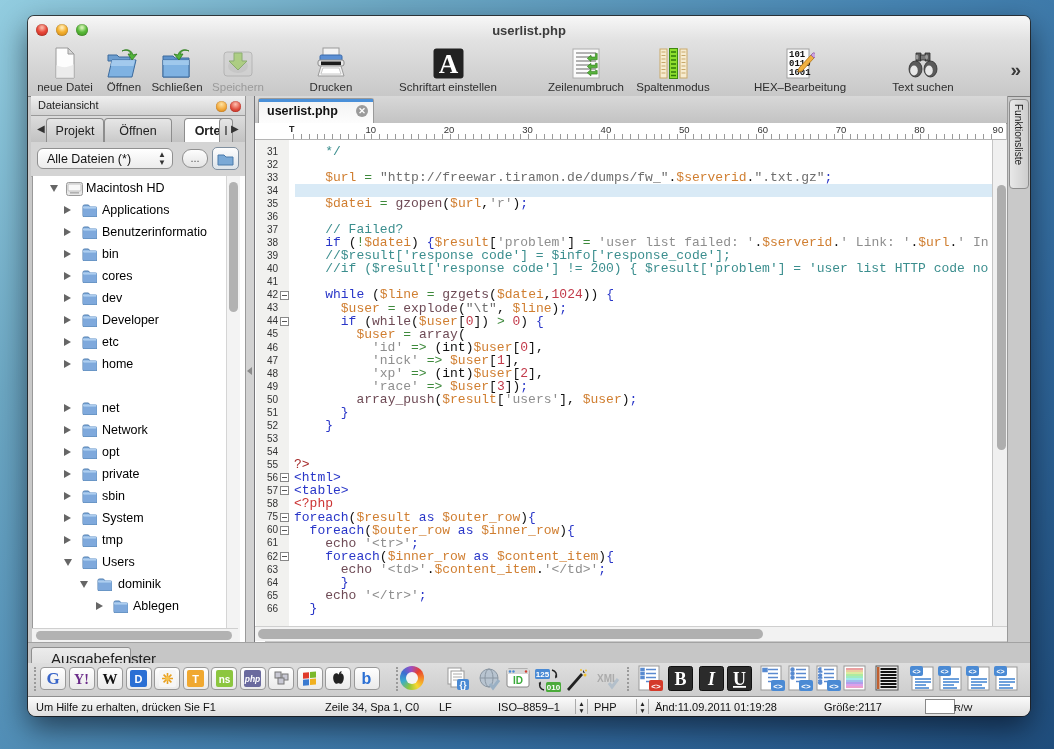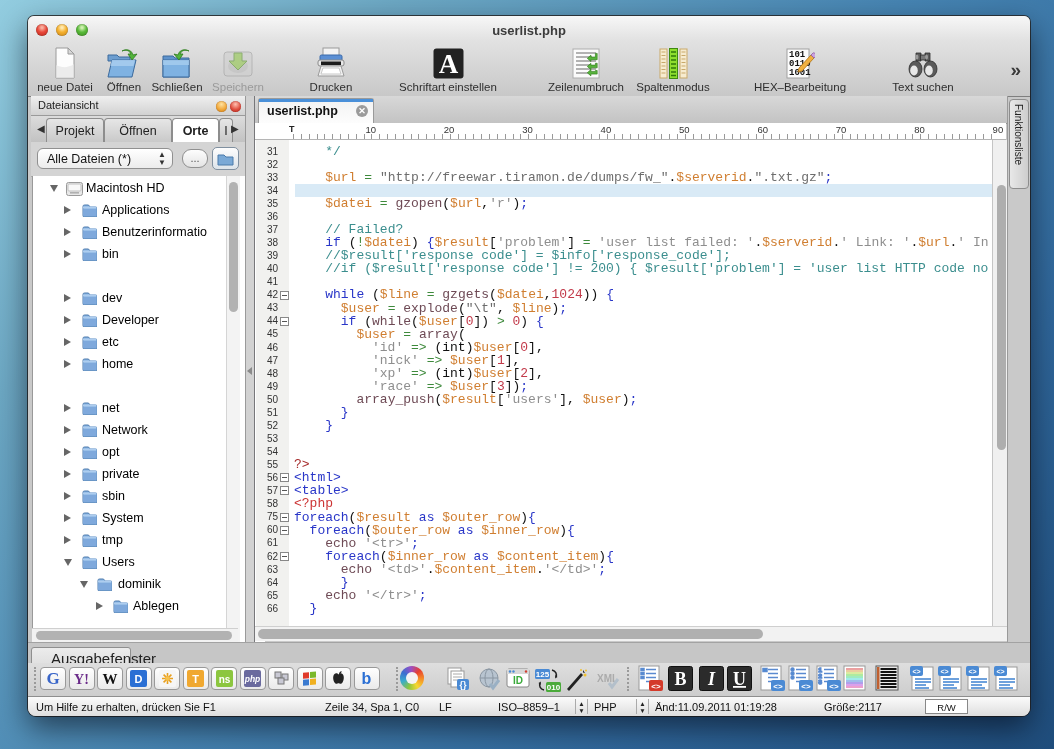--- a/index.html
+++ b/index.html
@@ -22,21 +22,21 @@
 .chev{position:absolute;right:9px;top:43px;font-size:19px;font-weight:bold;color:#3a3a3a;}
 
 .sbar{position:absolute;left:3px;top:80px;width:214px;height:546px;}
 .sb-head{position:absolute;left:0;top:0;width:214px;height:19px;background:linear-gradient(#efefef,#d2d2d2);border-bottom:1px solid #9a9a9a;}
 .sb-head .t{position:absolute;left:7px;top:3px;font-size:11px;color:#222;}
 .dot{position:absolute;top:4.5px;width:11px;height:11px;border-radius:50%;}
 .dot.o{left:185px;background:radial-gradient(circle at 50% 30%,#ffe2a0,#f2a93c 55%,#cd7f18);box-shadow:inset 0 0 1px rgba(120,60,0,.8);}
 .dot.r{left:199px;background:radial-gradient(circle at 50% 30%,#ffc0b0,#e05040 55%,#b02418);box-shadow:inset 0 0 1px rgba(120,0,0,.8);}
 .sb-tabs{position:absolute;left:0;top:20px;width:214px;height:26px;background:linear-gradient(#dcdcdc,#c2c2c2);border-bottom:1px solid #9a9a9a;}
 .sb-tab{position:absolute;top:2px;height:24px;font-size:12.5px;color:#222;text-align:center;line-height:24px;border:1px solid #8d8d8d;border-bottom:none;border-radius:4px 4px 0 0;background:linear-gradient(#e6e6e6,#c9c9c9);box-sizing:border-box;}
-.sb-tab.sel{background:#fff;font-weight:bold;}
+.sb-tab.sel{background:#fff;font-weight:bold;margin-left:12px;}
 .arr{position:absolute;top:7px;font-size:10px;color:#333;}
 .sb-filter{position:absolute;left:0;top:46px;width:214px;height:34px;background:#d4d4d4;border-bottom:1px solid #aaa;}
 .dd{position:absolute;left:6px;top:6px;width:136px;height:21px;background:linear-gradient(#fff,#ececec);border:1px solid #909090;border-radius:6px;font-size:12.5px;color:#111;line-height:20px;padding-left:9px;box-sizing:border-box;}
 .dd .st{position:absolute;right:6px;top:2px;font-size:8px;line-height:8px;color:#333;}
 .btn-dots{position:absolute;left:151px;top:7px;width:26px;height:19px;border:1px solid #909090;border-radius:9px;background:linear-gradient(#fdfdfd,#e4e4e4);font-size:11px;color:#555;text-align:center;line-height:17px;box-sizing:border-box;}
 .btn-fold{position:absolute;left:181px;top:5px;width:27px;height:23px;border:1px solid #8090a0;border-radius:5px;background:linear-gradient(#fdfdfd,#dde4ea);box-sizing:border-box;}
 .tree{position:absolute;left:1px;top:80px;width:194px;height:466px;background:#fff;border-left:1px solid #999;overflow:hidden;padding-left:38px;}
 .trow{position:absolute;left:0;height:22px;width:100%;font-size:12.5px;color:#000;}
 .trow .lbl{position:absolute;top:4px;}
 .tri{position:absolute;width:0;height:0;}
@@ -74,21 +74,21 @@
 .ed-hsc .th{position:absolute;left:3px;top:2px;width:505px;height:10px;background:#b0b0b0;border-radius:5px;}
 
 .fl-tab{position:absolute;left:981px;top:83px;width:20px;height:90px;border:1px solid #8d8d8d;border-radius:4px;background:linear-gradient(90deg,#e8e8e8,#cdcdcd);box-sizing:border-box;}
 .fl-tab span{position:absolute;left:3px;top:4px;font-size:10px;color:#222;writing-mode:vertical-rl;}
 
 .shelf{position:absolute;left:0;top:626px;width:1002px;height:21px;background:#c6c6c6;border-top:1px solid #a2a2a2;}
 .aus{position:absolute;left:3px;top:631px;width:100px;height:32px;background:linear-gradient(#ececec,#d6d6d6);border:1px solid #8f8f8f;border-radius:3px 3px 0 0;font-size:15px;color:#222;padding:2px 0 0 19px;box-sizing:border-box;}
 .ibar{position:absolute;left:0;top:647px;width:1002px;height:33px;background:linear-gradient(#dedede,#cdcdcd);}
 .sbst{position:absolute;left:0;top:680px;width:1002px;height:20px;background:linear-gradient(#fbfbfb,#dcdcdc);border-top:1px solid #8e8e8e;font-size:11px;color:#111;}
 .sbst span{position:absolute;top:4px;}
-.rw{position:absolute;left:897px;top:2px;width:43px;height:15px;background:#fff;border:1px solid #888;border-radius:0;font-size:9.5px;text-align:center;line-height:15px;box-sizing:border-box;}
+.rw{position:absolute;left:897px;top:2px;width:21px;height:15px;background:#fff;border:1px solid #888;border-radius:0;font-size:9.5px;text-align:center;line-height:15px;box-sizing:border-box;padding-left:28px;}
 .stp{position:absolute;top:2px;width:13px;height:15px;border-left:1px solid #aaa;border-right:1px solid #aaa;font-size:6.5px;line-height:7px;text-align:center;color:#222;padding-top:1px;box-sizing:border-box;}
 </style>
 </head>
 <body>
 <div class="win">
   <div class="top">
     <div class="light l-red"></div>
       <div class="light l-yel"></div>
       <div class="light l-grn"></div>
     <div class="title">userlist.php</div>
@@ -277,20 +277,29 @@
           <span class="lbl" style="left:69px">Benutzerinformatio</span>
         </div>
         <div class="trow" style="top:67px">
           <span class="tri r" style="left:31px"></span>
           <span class="fico" style="left:49px"><svg width="15" height="13" viewBox="0 0 15 13">
               <path d="M1 2.5 c0-1 0.5-1.5 1.5-1.5 h4 l1.5 2 h5.5 c1 0 1.5 0.5 1.5 1.5 v7 c0 1 -0.5 1.5 -1.5 1.5 h-11 c-1 0 -1.5 -0.5 -1.5 -1.5 z" fill="#86b2e0" stroke="#4d7aad"></path>
               <path d="M1 4.6 h13.5 v-0.8 c0-1-0.5-1.4-1.5-1.4 h-12 z" fill="#aecdef"></path>
               <path d="M1.2 5 h13.3 v5.5 c0 1 -0.5 1.5 -1.5 1.5 h-10.5 c-1 0 -1.5-0.5-1.5-1.5 z" fill="#7fa9dc"></path>
             </svg></span>
           <span class="lbl" style="left:69px">bin</span>
+        </div>
+        <div class="trow" style="top:89px">
+          <span class="tri r" style="left:31px"></span>
+          <span class="fico" style="left:49px"><svg width="15" height="13" viewBox="0 0 15 13">
+              <path d="M1 2.5 c0-1 0.5-1.5 1.5-1.5 h4 l1.5 2 h5.5 c1 0 1.5 0.5 1.5 1.5 v7 c0 1 -0.5 1.5 -1.5 1.5 h-11 c-1 0 -1.5 -0.5 -1.5 -1.5 z" fill="#86b2e0" stroke="#4d7aad"></path>
+              <path d="M1 4.6 h13.5 v-0.8 c0-1-0.5-1.4-1.5-1.4 h-12 z" fill="#aecdef"></path>
+              <path d="M1.2 5 h13.3 v5.5 c0 1 -0.5 1.5 -1.5 1.5 h-10.5 c-1 0 -1.5-0.5-1.5-1.5 z" fill="#7fa9dc"></path>
+            </svg></span>
+          <span class="lbl" style="left:69px">cores</span>
         </div>
         <div class="trow" style="top:111px">
           <span class="tri r" style="left:31px"></span>
           <span class="fico" style="left:49px"><svg width="15" height="13" viewBox="0 0 15 13">
               <path d="M1 2.5 c0-1 0.5-1.5 1.5-1.5 h4 l1.5 2 h5.5 c1 0 1.5 0.5 1.5 1.5 v7 c0 1 -0.5 1.5 -1.5 1.5 h-11 c-1 0 -1.5 -0.5 -1.5 -1.5 z" fill="#86b2e0" stroke="#4d7aad"></path>
               <path d="M1 4.6 h13.5 v-0.8 c0-1-0.5-1.4-1.5-1.4 h-12 z" fill="#aecdef"></path>
               <path d="M1.2 5 h13.3 v5.5 c0 1 -0.5 1.5 -1.5 1.5 h-10.5 c-1 0 -1.5-0.5-1.5-1.5 z" fill="#7fa9dc"></path>
             </svg></span>
           <span class="lbl" style="left:69px">dev</span>
         </div>

